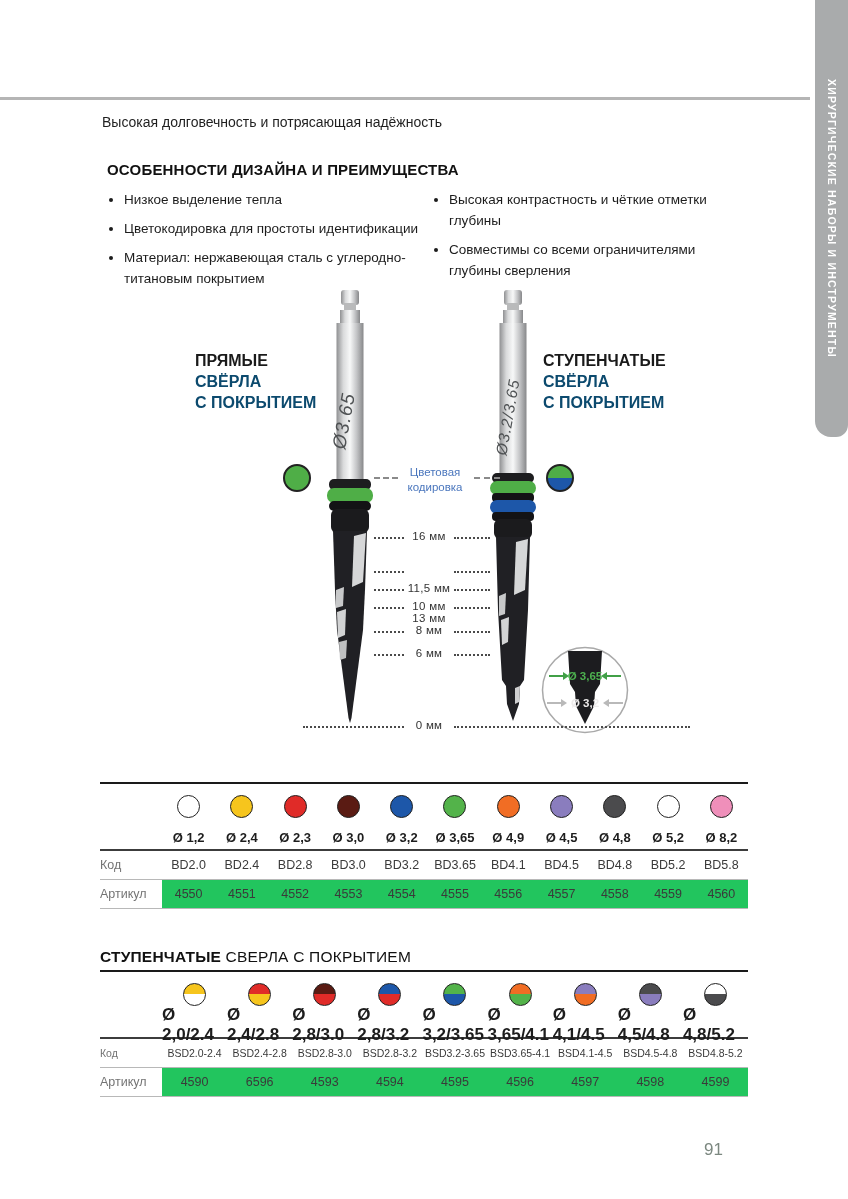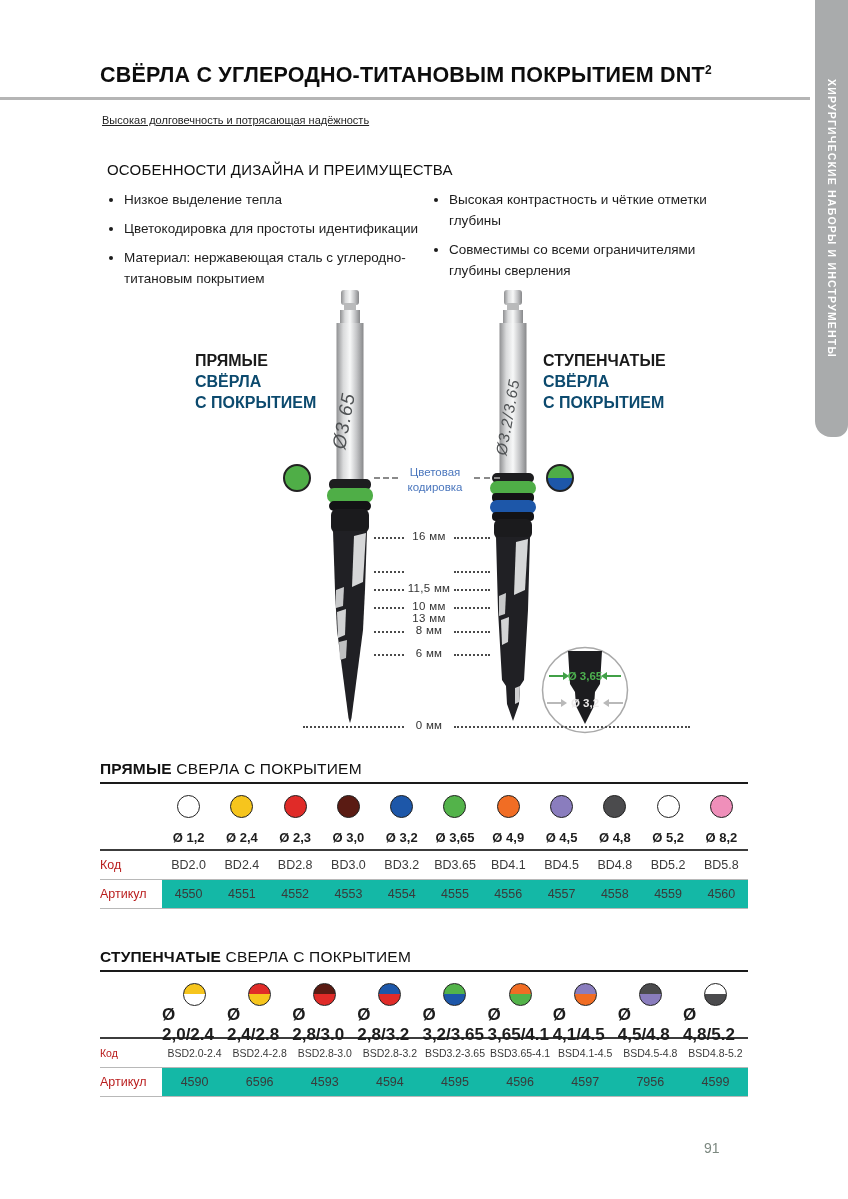--- a/index.html
+++ b/index.html
@@ -9,24 +9,24 @@
   
   .side-tab{position:absolute;top:0;right:0;width:33px;height:437px;background:#a9abac;
             border-radius:0 0 12px 16px;display:flex;align-items:center;justify-content:center;}
   .side-tab span{writing-mode:vertical-rl;font-size:10.5px;font-weight:bold;color:#fff;
                  letter-spacing:1.2px;white-space:nowrap;}
 
   
   .title{position:absolute;left:100px;top:63px;font-size:21.5px;font-weight:bold;color:#0d0d0d;letter-spacing:.2px;}
   .title sup{font-size:12px;}
   .title-rule{position:absolute;left:0;top:97px;width:810px;height:3px;background:#b5b5b5;}
-  .subtitle{position:absolute;left:102px;top:114px;font-size:11px;color:#1f1f1f;text-decoration:underline;}
-
-  
-  .feat-heading{position:absolute;left:107px;top:161px;font-size:15px;font-weight:normal;color:#111;letter-spacing:.2px;}
+  .subtitle{position:absolute;left:102px;top:114px;font-size:14px;color:#1f1f1f;}
+
+  
+  .feat-heading{position:absolute;left:107px;top:161px;font-size:15px;font-weight:bold;color:#111;letter-spacing:.2px;}
   .feat-list{position:absolute;margin:0;padding-left:17px;list-style:disc;}
   #feat-left{left:107px;top:190px;width:340px;}
   #feat-right{left:432px;top:190px;width:282px;}
   .feat-list li{font-size:13.5px;line-height:1.55;color:#1c1c1c;margin-bottom:8px;}
 
   
   .fig-label{position:absolute;font-weight:bold;font-size:16px;line-height:1.32;color:#1a1a1a;}
   .fig-label .g{color:#0c4a6e;}
   #fig-label-straight{left:195px;top:350px;}
   #fig-label-stepped{left:543px;top:350px;}
@@ -53,36 +53,35 @@
   .tbl-rule{position:absolute;left:100px;width:648px;height:2px;background:#1a1a1a;}
   .t-grid{position:absolute;left:100px;width:648px;display:grid;}
   #t1-grid{grid-template-columns:62px repeat(11,1fr);top:787px;}
   #t2-grid{grid-template-columns:62px repeat(9,1fr);top:975px;}
   .cell{display:flex;align-items:center;justify-content:center;box-sizing:border-box;}
   .swcell{height:38px;}
   .diacell{height:26px;font-weight:bold;font-size:13px;color:#1d1d1d;border-bottom:2px solid #3c3c3c;}
   #t2-grid .diacell{font-size:17px;}
   .codecell{height:29px;font-size:12.5px;color:#3a3a3a;border-bottom:1px solid #b8b8b8;}
   #t2-grid .codecell{font-size:10.5px;}
-  .artcell{height:29px;font-size:12.5px;color:#3a3a3a;border-bottom:1px solid #b8b8b8;background:#14b8a6;}
-  .lbl{justify-content:flex-start;background:transparent !important;font-size:12.5px;color:#b91c1c;}
+  .artcell{height:29px;font-size:12.5px;color:#3a3a3a;border-bottom:1px solid #b8b8b8;background:#22c55e;}
+  .lbl{justify-content:flex-start;background:transparent !important;font-size:12.5px;color:#737373;}
   .swatch{width:23px;height:23px;border-radius:50%;border:1.5px solid #222;box-sizing:border-box;}
 
-  .page-num{position:absolute;left:704px;top:1140px;font-size:14px;color:#7c8880;}
+  .page-num{position:absolute;left:704px;top:1140px;font-size:17px;color:#7c8880;}
 </style>
 </head>
 <body>
 
 <div class="page">
 
   <div class="side-tab">
     <span>ХИРУРГИЧЕСКИЕ НАБОРЫ И ИНСТРУМЕНТЫ</span>
   </div>
 
-  <div class="title"><span>СВЁРЛА С УГЛЕРОДНО-ТИТАНОВЫМ ПОКРЫТИЕМ DNT</span><sup>2</sup></div>
   <div class="title-rule"></div>
   <div class="subtitle">Высокая долговечность и потрясающая надёжность</div>
 
   <div class="feat-heading">ОСОБЕННОСТИ ДИЗАЙНА И ПРЕИМУЩЕСТВА</div>
   <ul class="feat-list" id="feat-left">
       <li>Низкое выделение тепла</li>
       <li>Цветокодировка для простоты идентификации</li>
       <li>Материал: нержавеющая сталь с углеродно-титановым покрытием</li>
     </ul>
   <ul class="feat-list" id="feat-right">
@@ -171,21 +170,20 @@
     <line x1="80" y1="30" x2="66" y2="30" stroke="#41a047" stroke-width="2"></line>
     <polygon points="66,26 60,30 66,34" fill="#41a047"></polygon>
     <text x="44" y="34" text-anchor="middle" font-size="11.5" font-weight="bold" fill="#4db04f">Ø 3,65</text>
     <line x1="6" y1="57" x2="20" y2="57" stroke="#b9b9b9" stroke-width="2"></line>
     <polygon points="20,53 26,57 20,61" fill="#b9b9b9"></polygon>
     <line x1="82" y1="57" x2="68" y2="57" stroke="#b9b9b9" stroke-width="2"></line>
     <polygon points="68,53 62,57 68,61" fill="#b9b9b9"></polygon>
     <text x="44" y="61" text-anchor="middle" font-size="11.5" font-weight="bold" fill="#eceaea">Ø 3,2</text>
   </svg>
 
-  <div class="tbl-heading" style="top:760px;"><b>ПРЯМЫЕ</b><span> СВЕРЛА С ПОКРЫТИЕМ</span></div>
   <div class="tbl-rule" style="top:782px;"></div>
   <div class="t-grid" id="t1-grid">
       <div class="cell swcell"></div>
       <div class="cell swcell">
         <span class="swatch" style="background: rgb(255, 255, 255);"></span>
       </div>
       <div class="cell swcell">
         <span class="swatch" style="background: rgb(246, 197, 29);"></span>
       </div>
       <div class="cell swcell">
@@ -305,21 +303,21 @@
       <div class="cell codecell">BSD4.5-4.8</div>
       <div class="cell codecell">BSD4.8-5.2</div>
       <div class="cell artcell lbl">Артикул</div>
       <div class="cell artcell">4590</div>
       <div class="cell artcell">6596</div>
       <div class="cell artcell">4593</div>
       <div class="cell artcell">4594</div>
       <div class="cell artcell">4595</div>
       <div class="cell artcell">4596</div>
       <div class="cell artcell">4597</div>
-      <div class="cell artcell">7956</div>
+      <div class="cell artcell">4598</div>
       <div class="cell artcell">4599</div>
     </div>
 
   <div class="page-num">91</div>
 <div class="dotline" style="left: 374px; top: 537px; width: 30px;"></div>
     <div class="dotline" style="left: 454px; top: 537px; width: 36px;"></div>
     <div class="depth-label" style="left: 403px; top: 530px;">16 мм</div>
     <div class="dotline" style="left: 374px; top: 571px; width: 30px;"></div>
     <div class="dotline" style="left: 454px; top: 571px; width: 36px;"></div>
     <div class="depth-label" style="left: 403px; top: 564px; margin-top: 48px;">13 мм</div>

